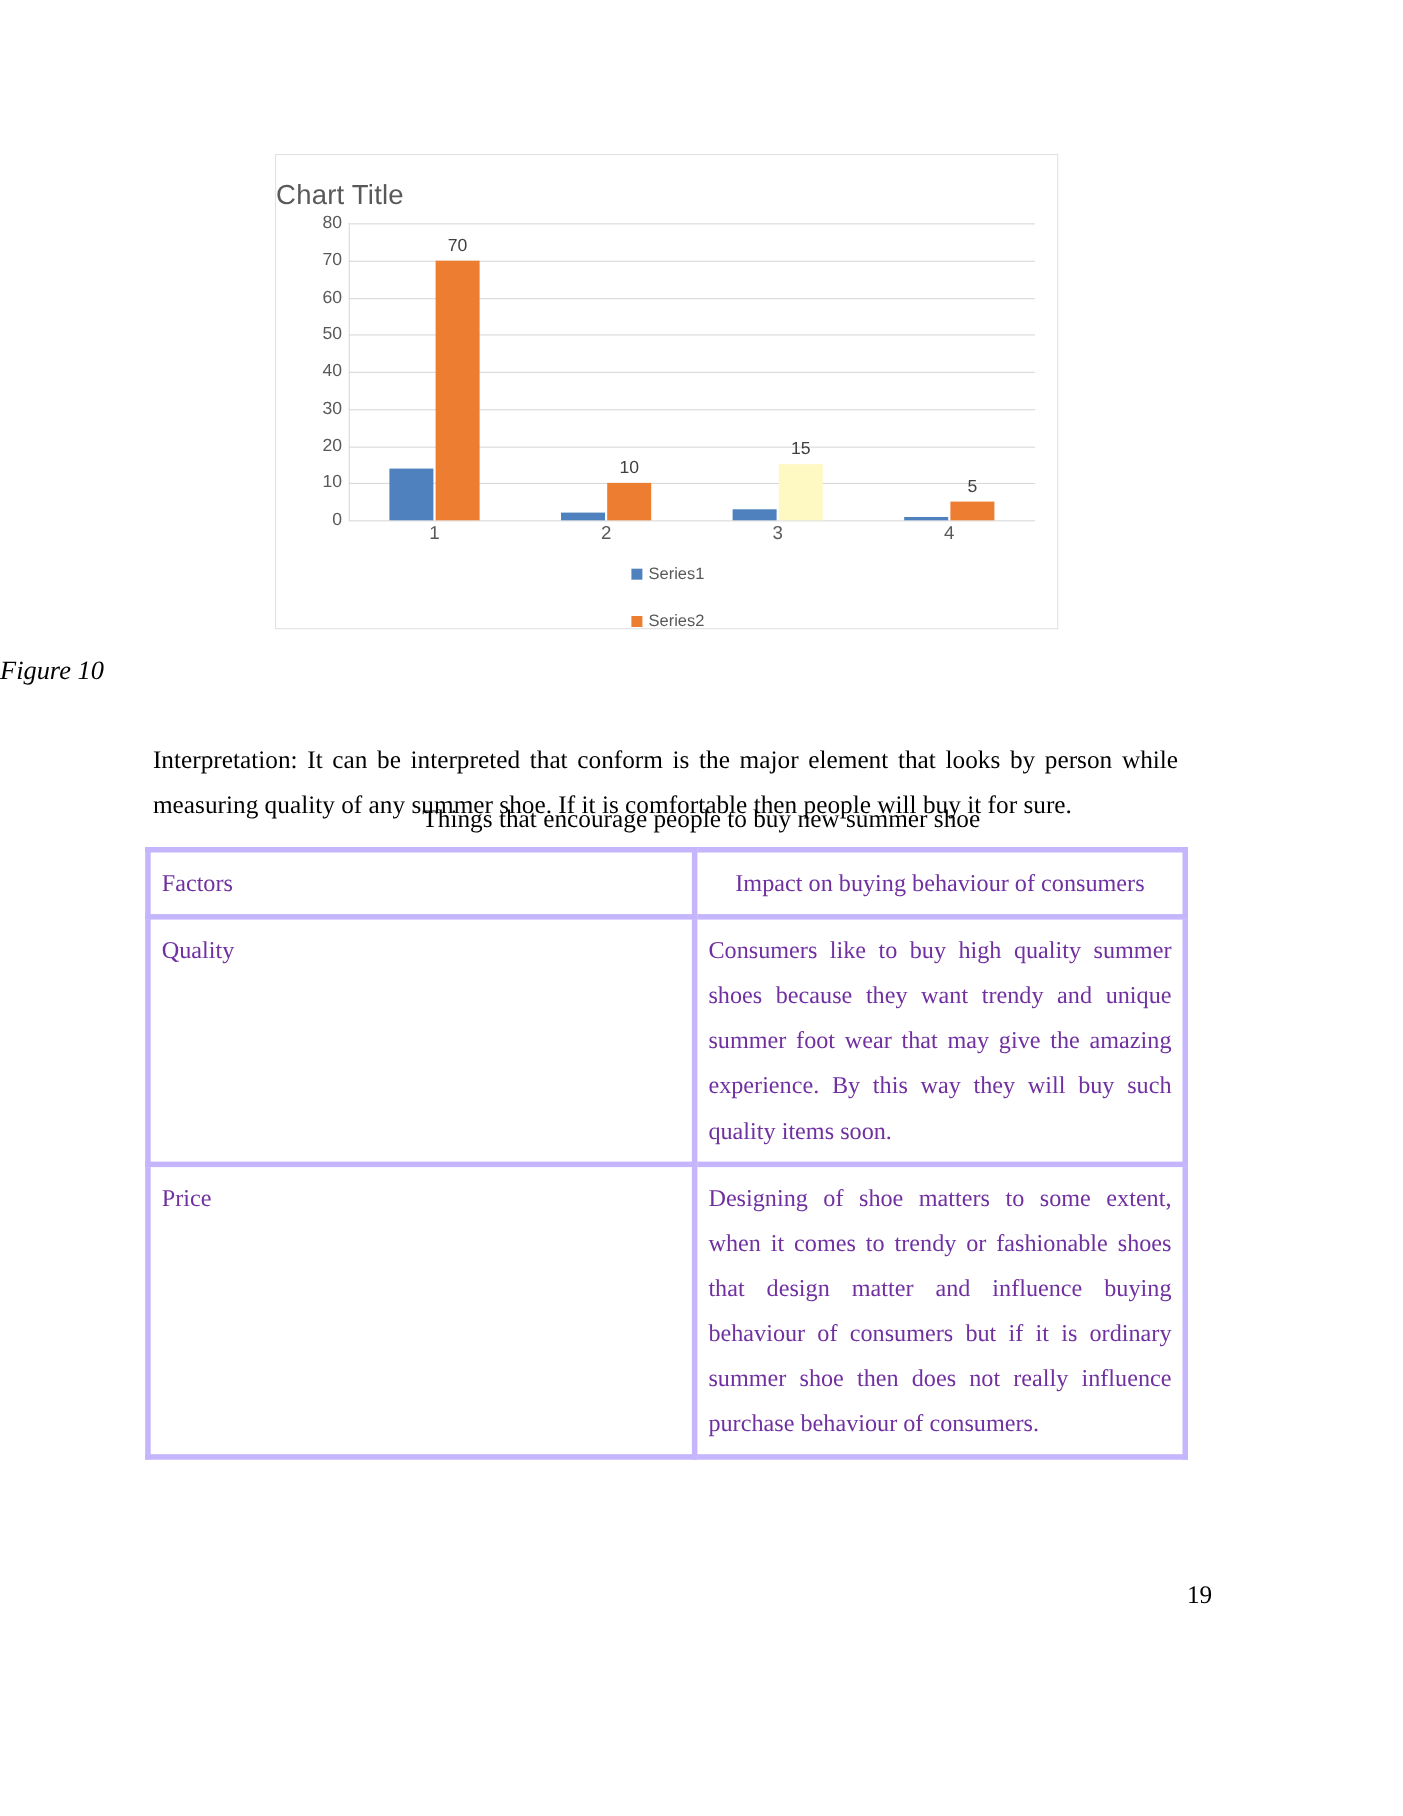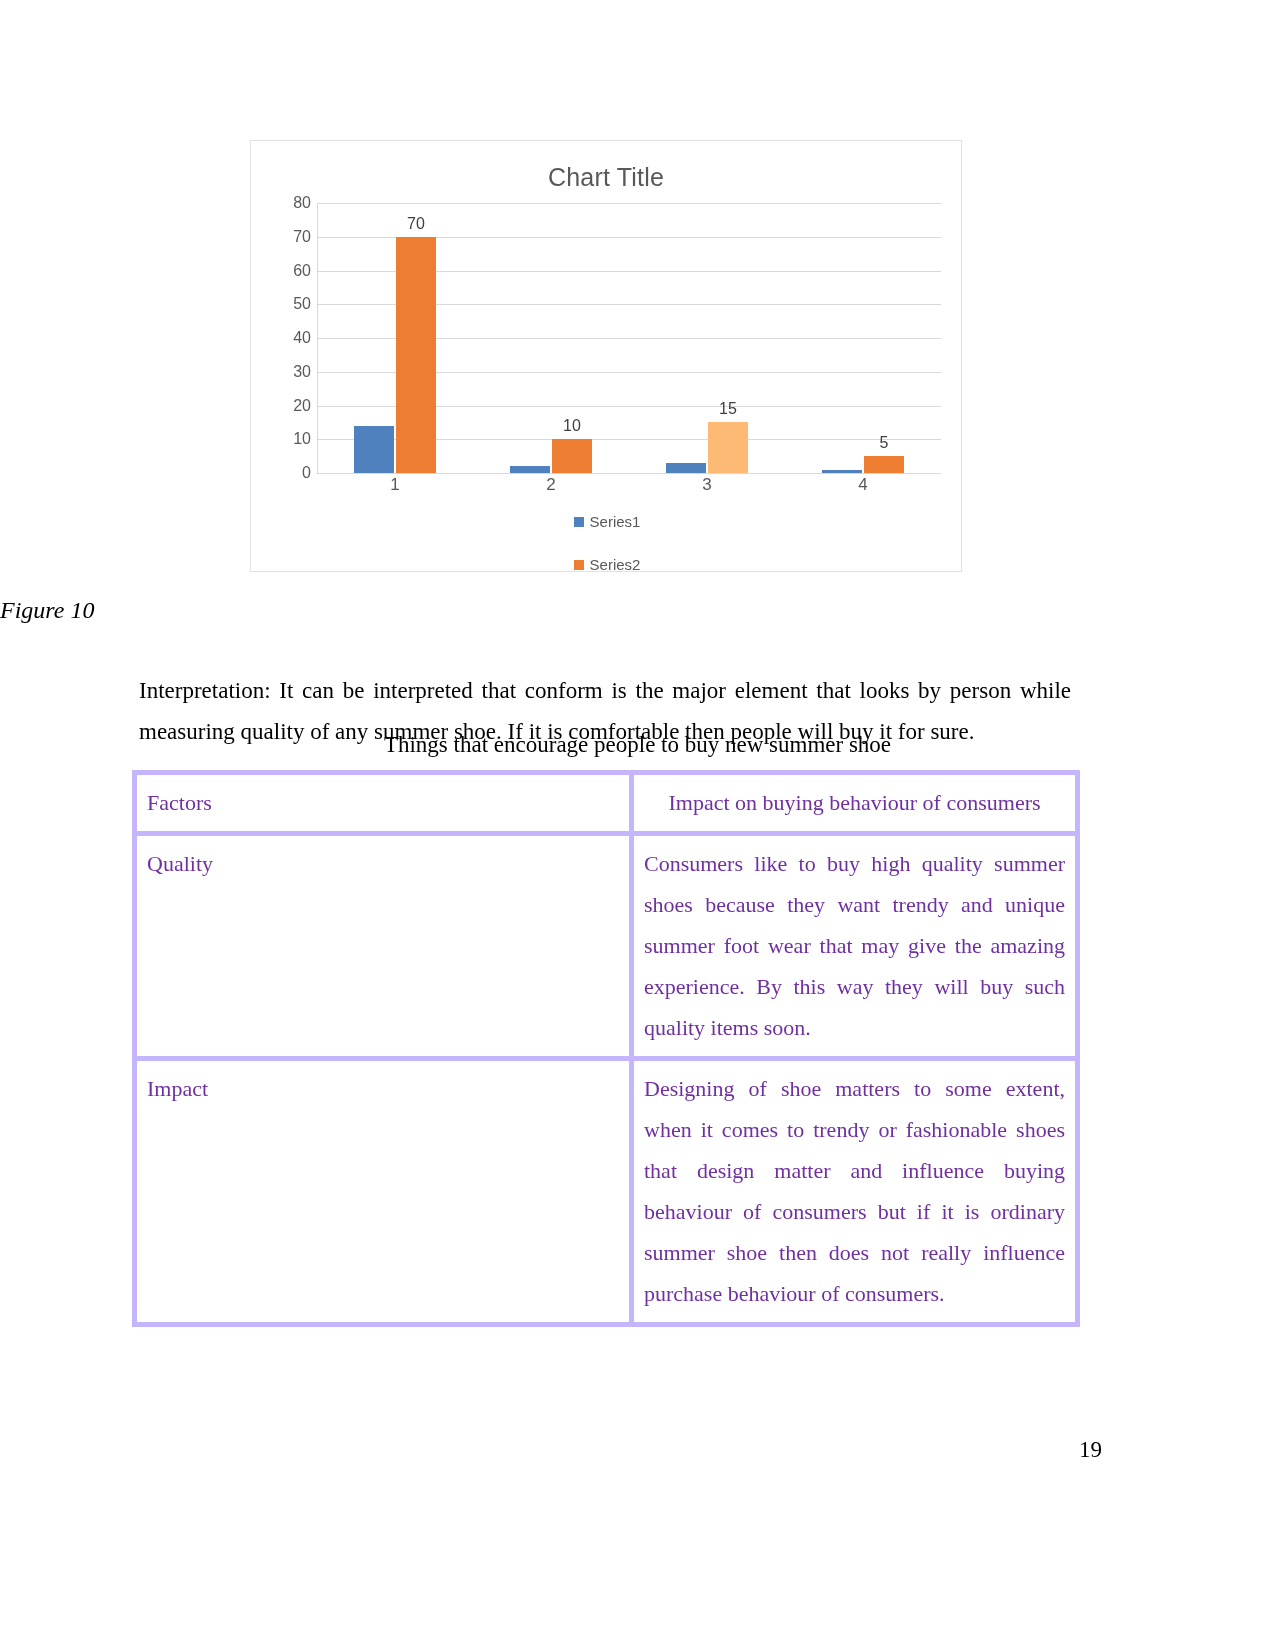--- a/index.html
+++ b/index.html
@@ -15,21 +15,21 @@
   
   .chart-box{
     position:absolute;
     left:250px; top:140px;
     width:712px; height:432px;
     border:1px solid #e2e2e2;
     background:#fff;
     box-sizing:border-box;
   }
   .chart-title{
-    text-align:center;
+    text-align:left;
     font-family:"Liberation Sans",sans-serif;
     font-size:25px;
     color:#595959;
     font-weight:400;
     margin-top:22px;
     letter-spacing:.2px;
   }
   .plot-wrap{
     position:absolute;
     left:0; top:62px;
@@ -202,21 +202,21 @@
           </div>
         </div>
         <div class="cat-group">
           <div class="bar s1" style="height: 6.75px; background: rgb(78, 129, 189);"></div>
           <div class="bar s2" style="height: 33.75px; background: rgb(237, 125, 49);">
             <span class="bar-label">10</span>
           </div>
         </div>
         <div class="cat-group">
           <div class="bar s1" style="height: 10.125px; background: rgb(78, 129, 189);"></div>
-          <div class="bar s2" style="height: 50.625px; background: #fdba74;">
+          <div class="bar s2" style="height: 50.625px; background: #fef9c3;">
             <span class="bar-label">15</span>
           </div>
         </div>
         <div class="cat-group">
           <div class="bar s1" style="height: 3.375px; background: rgb(78, 129, 189);"></div>
           <div class="bar s2" style="height: 16.875px; background: rgb(237, 125, 49);">
             <span class="bar-label">5</span>
           </div>
         </div>
       </div>
@@ -252,19 +252,19 @@
   <tbody id="table-body">
       <tr>
         <td class="col-factor">Factors</td>
         <td class="col-impact nojust">Impact on buying behaviour of consumers</td>
       </tr>
       <tr>
         <td class="col-factor">Quality</td>
         <td class="col-impact">Consumers like to buy high quality summer shoes because they want trendy and unique summer foot wear that may give the amazing experience. By this way they will buy such quality items soon.</td>
       </tr>
       <tr>
-        <td class="col-factor">Impact</td>
+        <td class="col-factor">Price</td>
         <td class="col-impact">Designing of shoe matters to some extent, when it comes to trendy or fashionable shoes that design matter and influence buying behaviour of consumers but if it is ordinary summer shoe then does not really influence purchase behaviour of consumers.</td>
       </tr>
     </tbody>
 </table>
 
 <div class="page-number">19</div>
 
 </body></html>

